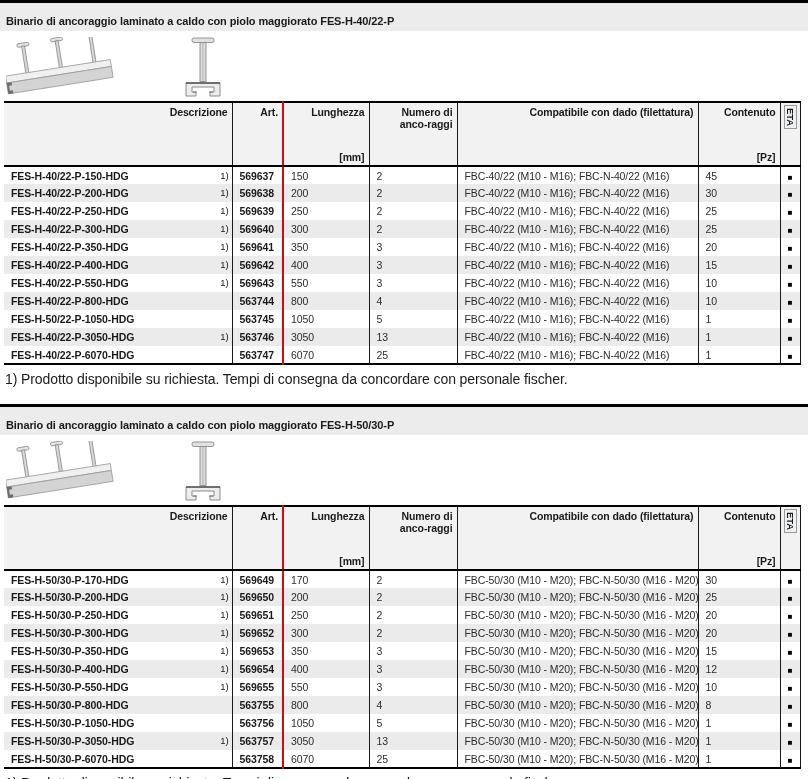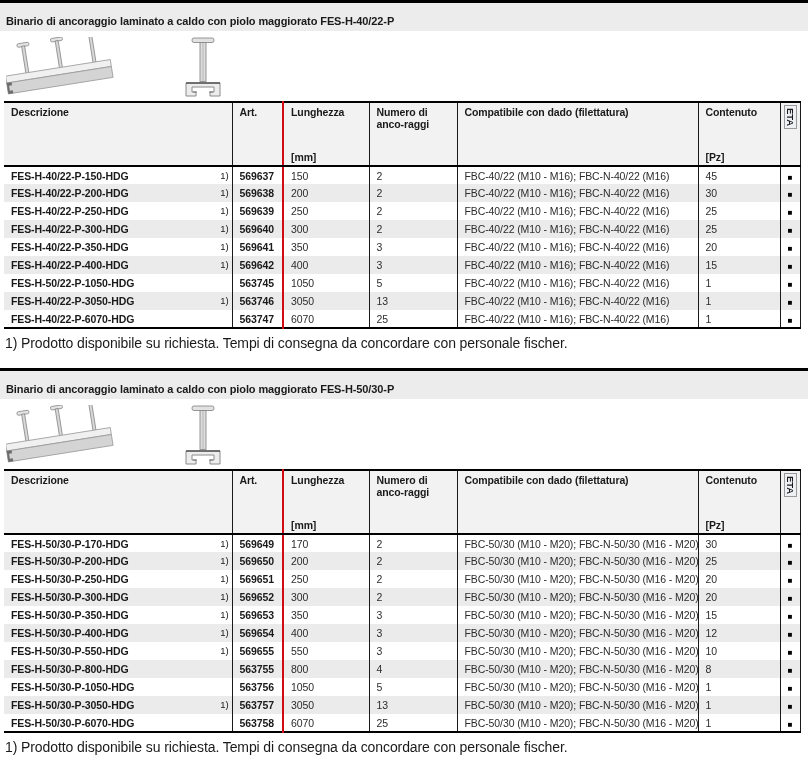--- a/index.html
+++ b/index.html
@@ -26,21 +26,21 @@
 
   
   table {
     border-collapse:collapse; table-layout:fixed;
     width:796px; margin-left:4px;
     border-top:2px solid #000; border-bottom:2px solid #000; border-right:1px solid #1a1a1a;
   }
   thead th {
     background:var(--header-bg,#f2f2f2);
     border-bottom:2px solid #000;
-    vertical-align:top; text-align:left;
+    vertical-align:top; text-align:right;
     font-size:10.5px; font-weight:bold;
     height:63px; padding:3px 4px 2px 7px;
   }
   .thv { display:flex; flex-direction:column; height:57px; }
   .thv.between { justify-content:space-between; }
   th, td { border-left:1px solid #1a1a1a; }
   th:first-child, td:first-child { border-left:none; }
   th.red-l, td.red-l { border-left:2px solid var(--accent-red,#d20a11); }
   td {
     font-size:10.5px; height:18px; padding:0 4px 0 7px;
@@ -233,21 +233,49 @@
       </div>
     </td>
     <td class="c-art">569642</td>
     <td class="c-len red-l">400</td>
     <td class="c-num">3</td>
     <td class="c-comp">FBC-40/22 (M10 - M16); FBC-N-40/22 (M16)</td>
     <td class="c-cont">15</td>
     <td class="c-eta"><span class="eta-mark">■</span></td>
   </tr>
 
-
+  <tr>
+    <td class="c-desc">
+      <div class="desc-flex">
+        <span class="desc">FES-H-40/22-P-550-HDG</span>
+        <span class="fref">1)</span>
+      </div>
+    </td>
+    <td class="c-art">569643</td>
+    <td class="c-len red-l">550</td>
+    <td class="c-num">3</td>
+    <td class="c-comp">FBC-40/22 (M10 - M16); FBC-N-40/22 (M16)</td>
+    <td class="c-cont">10</td>
+    <td class="c-eta"><span class="eta-mark">■</span></td>
+  </tr>
+
+  <tr class="alt">
+    <td class="c-desc">
+      <div class="desc-flex">
+        <span class="desc">FES-H-40/22-P-800-HDG</span>
+        <span class="fref"></span>
+      </div>
+    </td>
+    <td class="c-art">563744</td>
+    <td class="c-len red-l">800</td>
+    <td class="c-num">4</td>
+    <td class="c-comp">FBC-40/22 (M10 - M16); FBC-N-40/22 (M16)</td>
+    <td class="c-cont">10</td>
+    <td class="c-eta"><span class="eta-mark">■</span></td>
+  </tr>
 
   <tr>
     <td class="c-desc">
       <div class="desc-flex">
         <span class="desc">FES-H-50/22-P-1050-HDG</span>
         <span class="fref"></span>
       </div>
     </td>
     <td class="c-art">563745</td>
     <td class="c-len red-l">1050</td>

